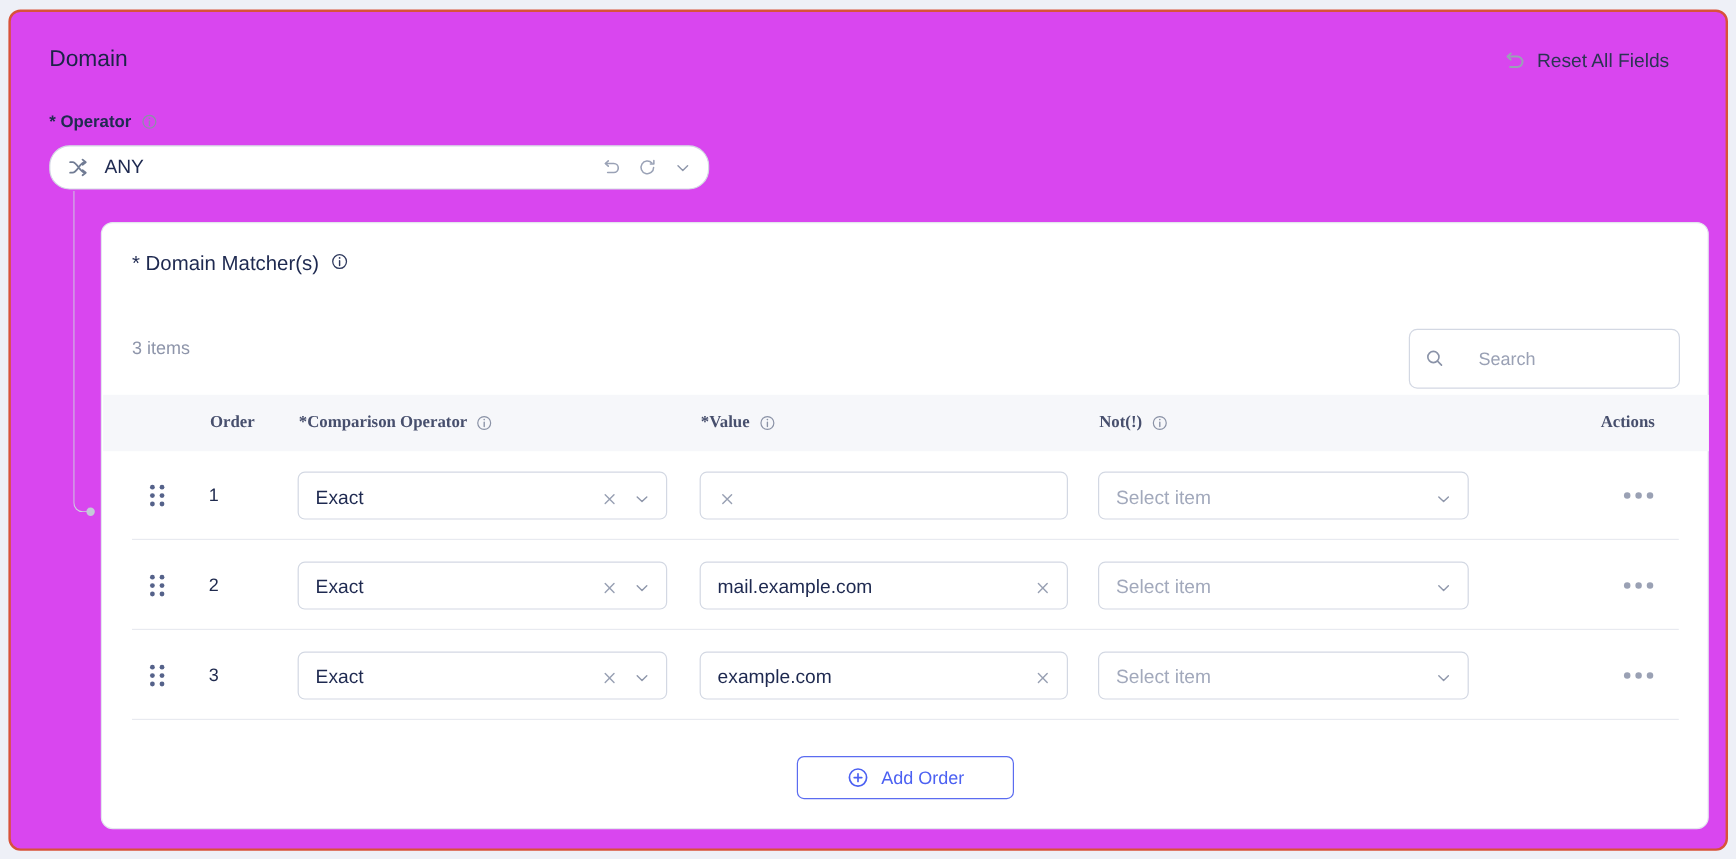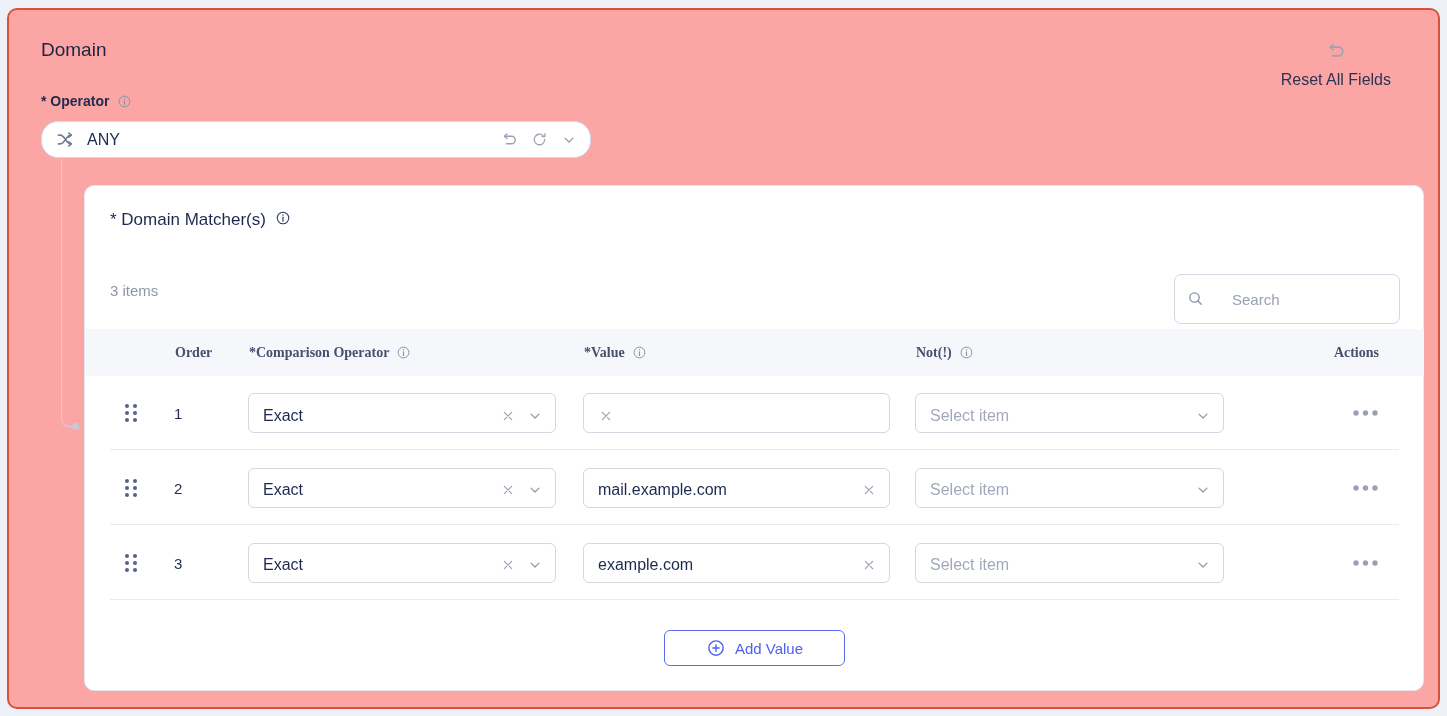--- a/index.html
+++ b/index.html
@@ -6,33 +6,32 @@
   html,body { width: 1447px; height: 716px; }
   body {
     background: #eef0f7;
     font-family: "Liberation Sans", sans-serif;
     position: relative;
     overflow: hidden;
     color: #1f2a52;
   }
   .card {
     position: absolute; left: 7px; top: 8px; width: 1433px; height: 701px;
-    background: #fca5a5; border: 2px solid #d8523a; border-radius: 10px;
+    background: #d946ef; border: 2px solid #d8523a; border-radius: 10px;
   }
   
   .page-title {
     position: absolute; left: 32px; top: 29px;
     font-size: 19px; font-weight: 500; color: #1b2447;
   }
   .reset-btn {
     position: absolute; top: 31px; right: 47px;
     display: flex; align-items: center; gap: 9px;
     font-size: 16px; color: #2b3453; cursor: pointer; background: none; border: none;
     font-family: inherit;
-    flex-direction: column;
   }
   .reset-btn .icn { color: #9aa2b6; }
   
   .field-label {
     position: absolute; left: 32px; top: 83px;
     display: flex; align-items: center; gap: 8px;
     font-size: 14px; font-weight: bold; color: #202b50;
   }
   .field-label .icn { color: #8a92a6; }
   .operator-box {
@@ -425,17 +424,17 @@
         </span>
       <div class="sep"></div>
     </div>
 
     <button class="add-item-btn">
       <span class="icn">
           <svg width="20" height="20" viewBox="0 0 24 24">
             <use href="#i-plus"></use>
           </svg>
         </span>
-      <span>Add Value</span>
+      <span>Add Order</span>
     </button>
 
   </div>
 </div>
 
 </body></html>

